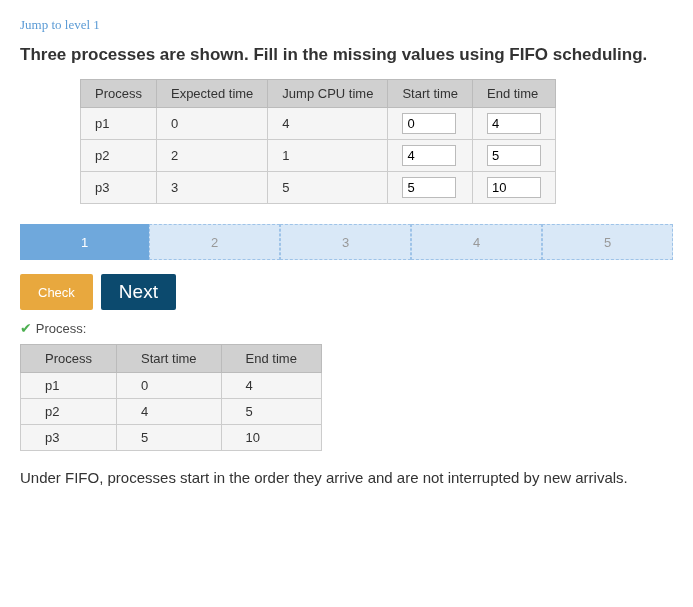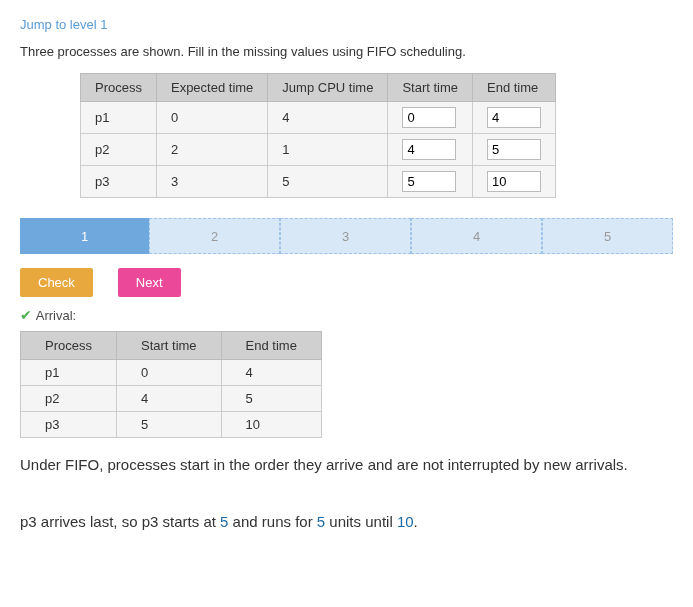--- a/index.html
+++ b/index.html
@@ -11,26 +11,28 @@
       padding: 16px 20px;
       width: 693px;
     }
 
     .jump-link {
       color: #5b9bd5;
       text-decoration: none;
       font-size: 13px;
       display: inline-block;
       margin-bottom: 12px;
+      font-family: Liberation Serif, serif;
     }
 
     .intro-text {
-      font-size: 13px;
+      font-size: 17px;
       margin-bottom: 14px;
       color: #333;
+      font-weight: bold;
     }
 
     
     .schedule-table {
       border-collapse: collapse;
       margin-left: 60px;
       margin-bottom: 20px;
       font-size: 13px;
     }
     .schedule-table th {
@@ -71,38 +73,38 @@
     }
     .timeline-segment.inactive {
       background: #d9e8f7;
       color: #999;
       border: 1px dashed #9ec3e8;
     }
 
     
     .button-row {
       display: flex;
-      gap: 25px;
+      gap: 8px;
       margin-bottom: 10px;
     }
     .btn-check {
       background: #e8a83e;
       color: #fff;
       border: none;
       padding: 7px 18px;
       font-size: 13px;
       cursor: pointer;
       border-radius: 2px;
     }
     .btn-next {
-      background: #ec4899;
+      background: #0c4a6e;
       color: #fff;
       border: none;
       padding: 7px 18px;
-      font-size: 13px;
+      font-size: 19px;
       cursor: pointer;
       border-radius: 2px;
     }
 
     
     .expected-label {
       font-size: 13px;
       color: #4a4a4a;
       margin-bottom: 8px;
       display: flex;
@@ -207,21 +209,21 @@
 
 
 <div class="button-row">
   <button class="btn-check">Check</button>
   <button class="btn-next">Next</button>
 </div>
 
 
 <div class="expected-label">
   <span class="checkmark">✔</span>
-  <span>Arrival:</span>
+  <span>Process:</span>
 </div>
 
 <table class="expected-table">
   <thead>
     <tr>
       <th>Process</th>
       <th>Start time</th>
       <th>End time</th>
     </tr>
   </thead>
@@ -241,17 +243,16 @@
     <td>5</td>
     <td>10</td>
   </tr>
     </tbody>
 </table>
 
 
 <div class="explanation">
   <p>Under FIFO, processes start in the order they arrive and are not interrupted by new arrivals.</p>
   <p>&nbsp;</p>
-  <p id="exp-line4">p3 arrives last, so p3 starts at <span class="highlight">5</span> and runs for <span class="highlight">5</span> units until <span class="highlight">10</span>.</p>
 </div>
 
 
 
 
 </body></html>

